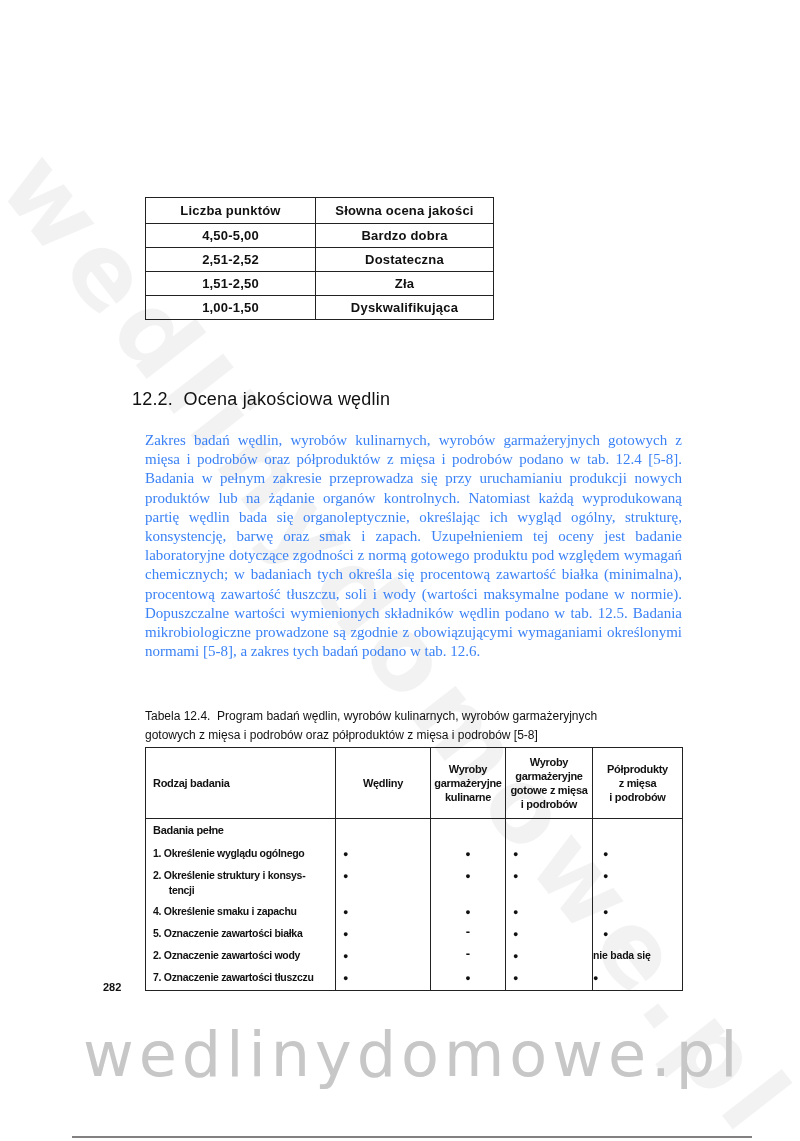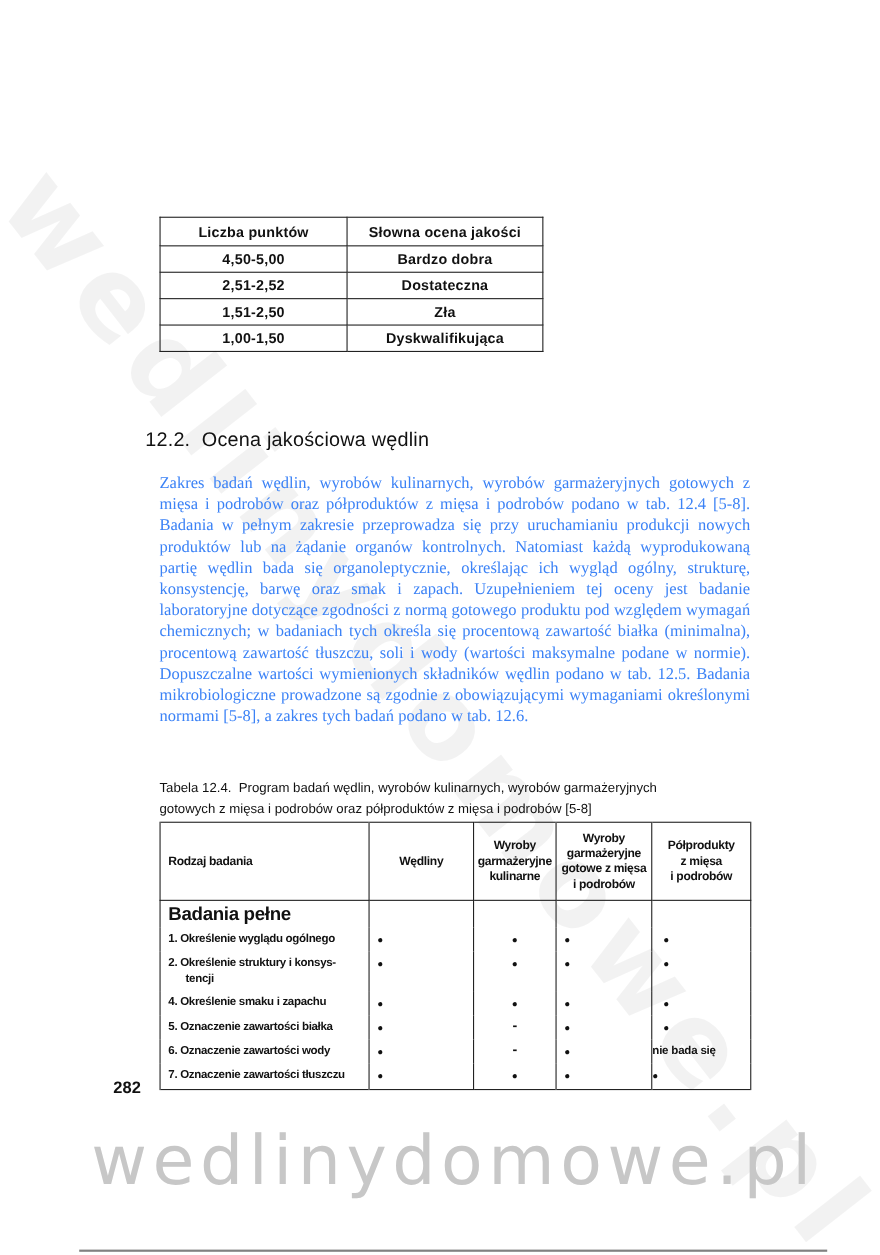--- a/index.html
+++ b/index.html
@@ -65,36 +65,36 @@
     text-align:center;font-size:11px;font-weight:700;line-height:14px;
     white-space:pre-line;letter-spacing:-0.3px;
   }
   .t2 thead th.rodzaj{text-align:left;padding-left:7px;}
   .t2 tbody td{vertical-align:top;}
   .t2 .lbl{
     text-align:left;padding:3px 2px 0 7px;
     font-size:10.5px;font-weight:700;line-height:15px;
     letter-spacing:-0.3px;white-space:pre-wrap;
   }
-  .t2 .sect{font-size:17px;padding-top:4px;}
+  .t2 .sect{font-size:11px;padding-top:4px;}
   .t2 .mark{font-size:9px;padding-top:6px;}
   .t2 .cw{text-align:left;padding-left:7px;}
   .t2 .ck{text-align:center;}
   .t2 .cg{text-align:left;padding-left:7px;}
   .t2 .cp{text-align:left;padding-left:10px;}
   .t2 .cpc{}
   .t2 .dash{font-size:13px;font-weight:700;padding-top:1px;}
   .t2 .small-txt{font-size:10.5px;font-weight:700;padding-top:4px;letter-spacing:-0.2px;}
   .t2 tr.h22{height:22px;}
   .t2 tr.h24{height:24px;}
   .t2 tr.h36{height:36px;}
 
   .page-number{
     position:absolute;left:103px;top:981px;
-    font-size:15px;font-weight:700;
+    font-size:11px;font-weight:700;
   }
 </style>
 </head>
 <body>
 
 <div class="wm-diag">wedlinydomowe.pl</div>
 <div class="wm-bottom">wedlinydomowe.pl</div>
 <div class="scan-edge"></div>
 
 <div class="content">
@@ -194,21 +194,21 @@
         <td class="cp mark">●</td>
       </tr>
       <tr class="h22">
         <td class="lbl">5. Oznaczenie zawartości białka</td>
         <td class="cw mark">●</td>
         <td class="ck dash">-</td>
         <td class="cg mark">●</td>
         <td class="cp mark">●</td>
       </tr>
       <tr class="h22">
-        <td class="lbl">6. Oznaczenie zawartości wody</td>
+        <td class="lbl">2. Oznaczenie zawartości wody</td>
         <td class="cw mark">●</td>
         <td class="ck dash">-</td>
         <td class="cg mark">●</td>
         <td class="cpc small-txt">nie bada się</td>
       </tr>
       <tr class="h24">
         <td class="lbl">7. Oznaczenie zawartości tłuszczu</td>
         <td class="cw mark">●</td>
         <td class="ck mark">●</td>
         <td class="cg mark">●</td>

